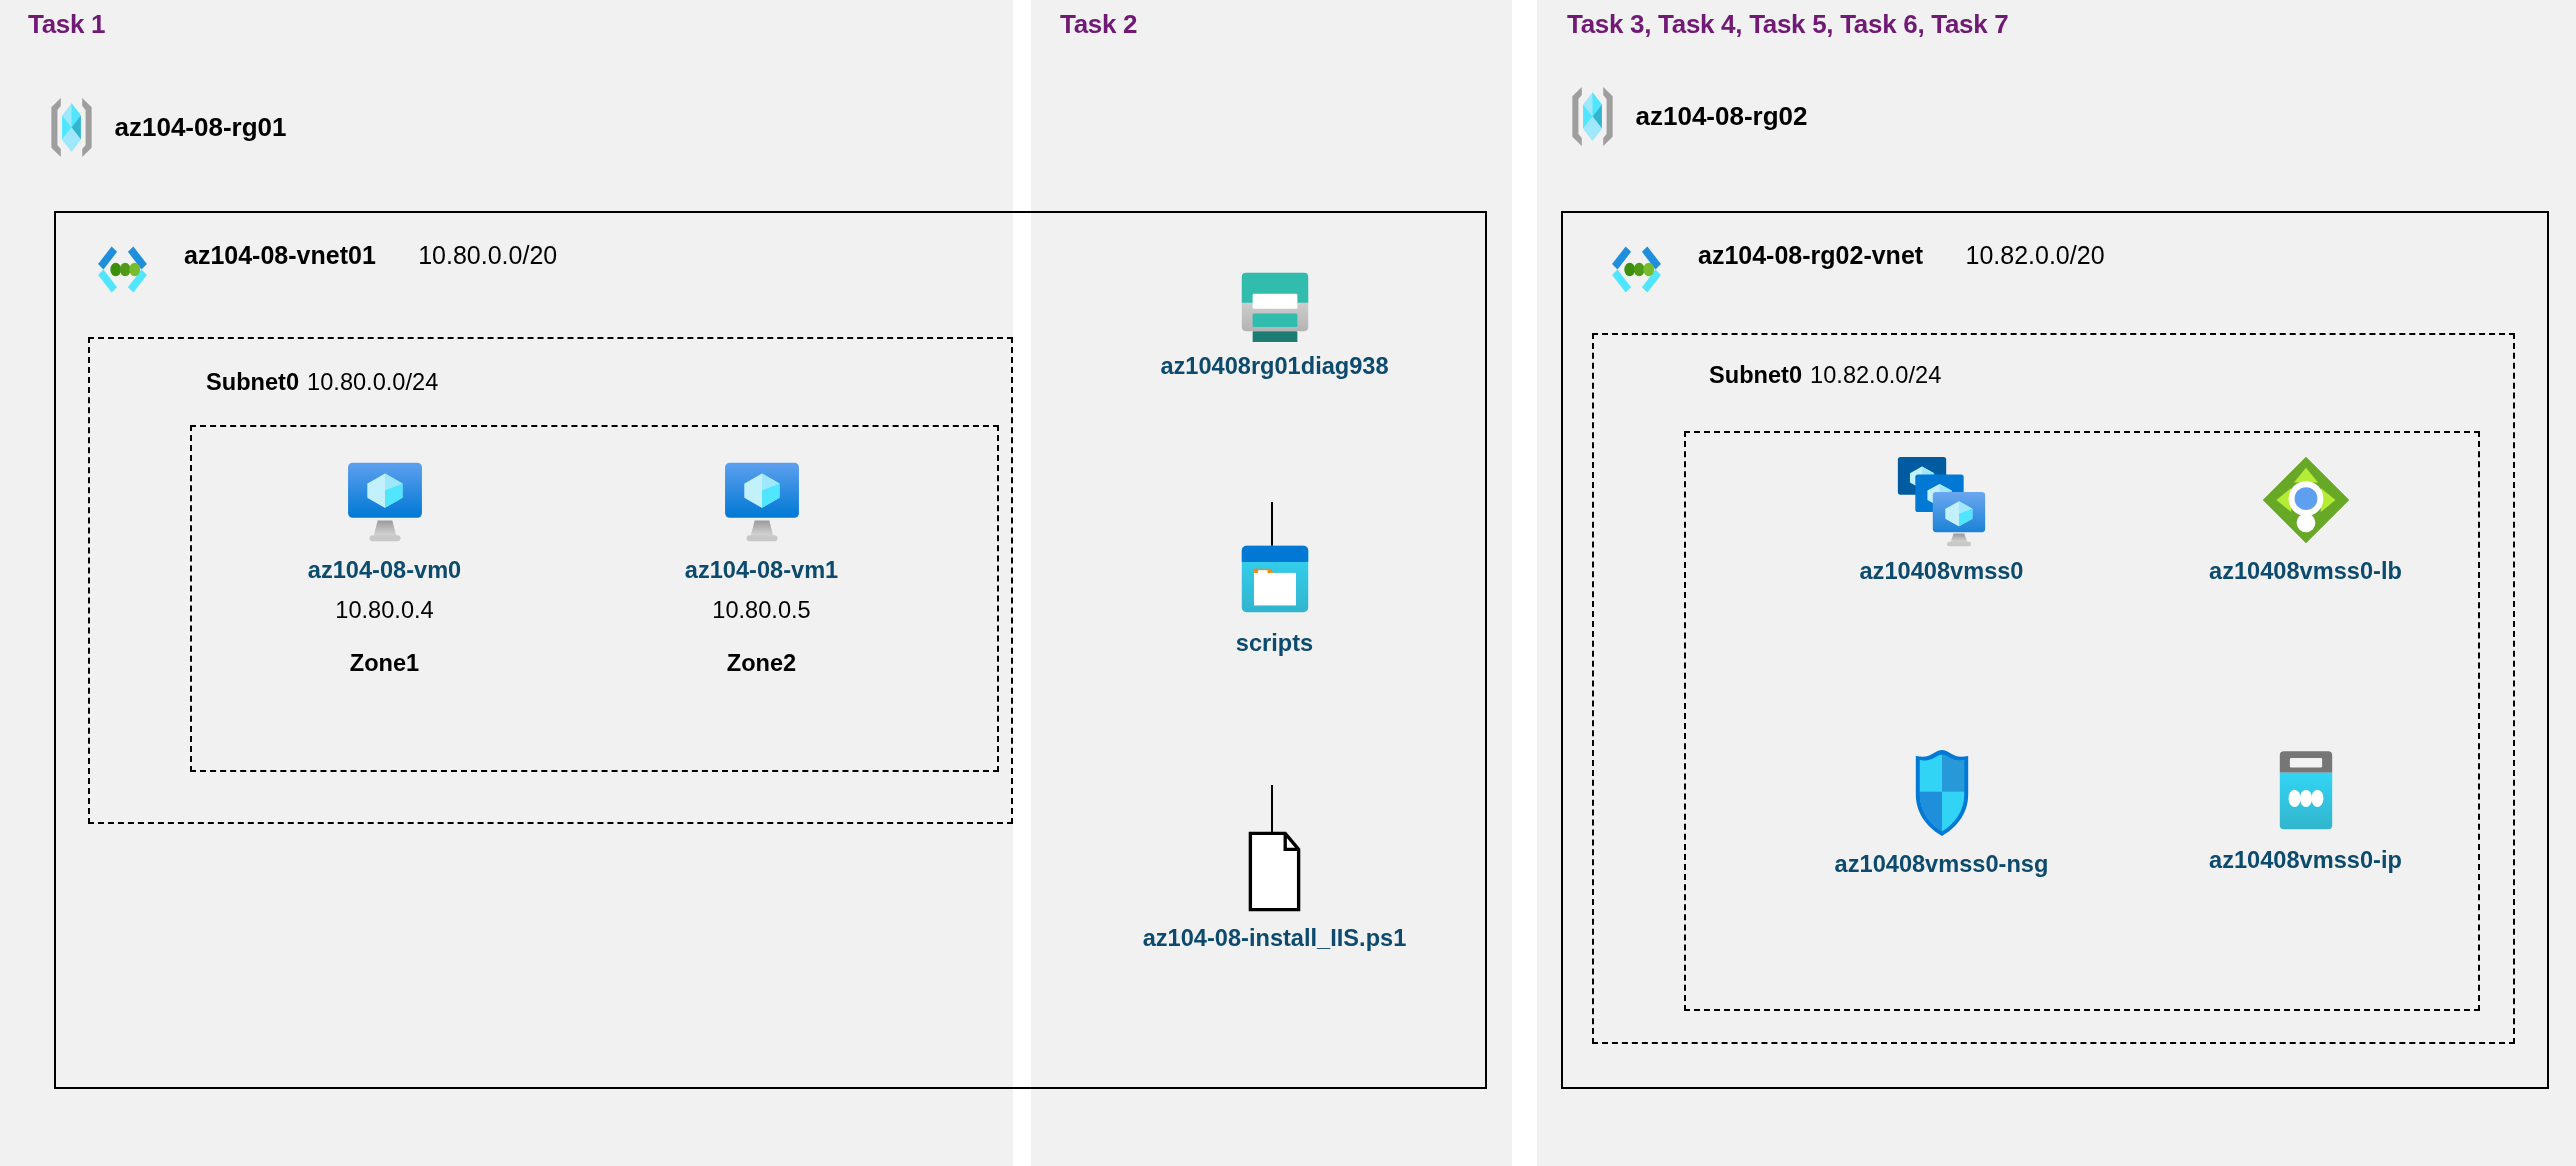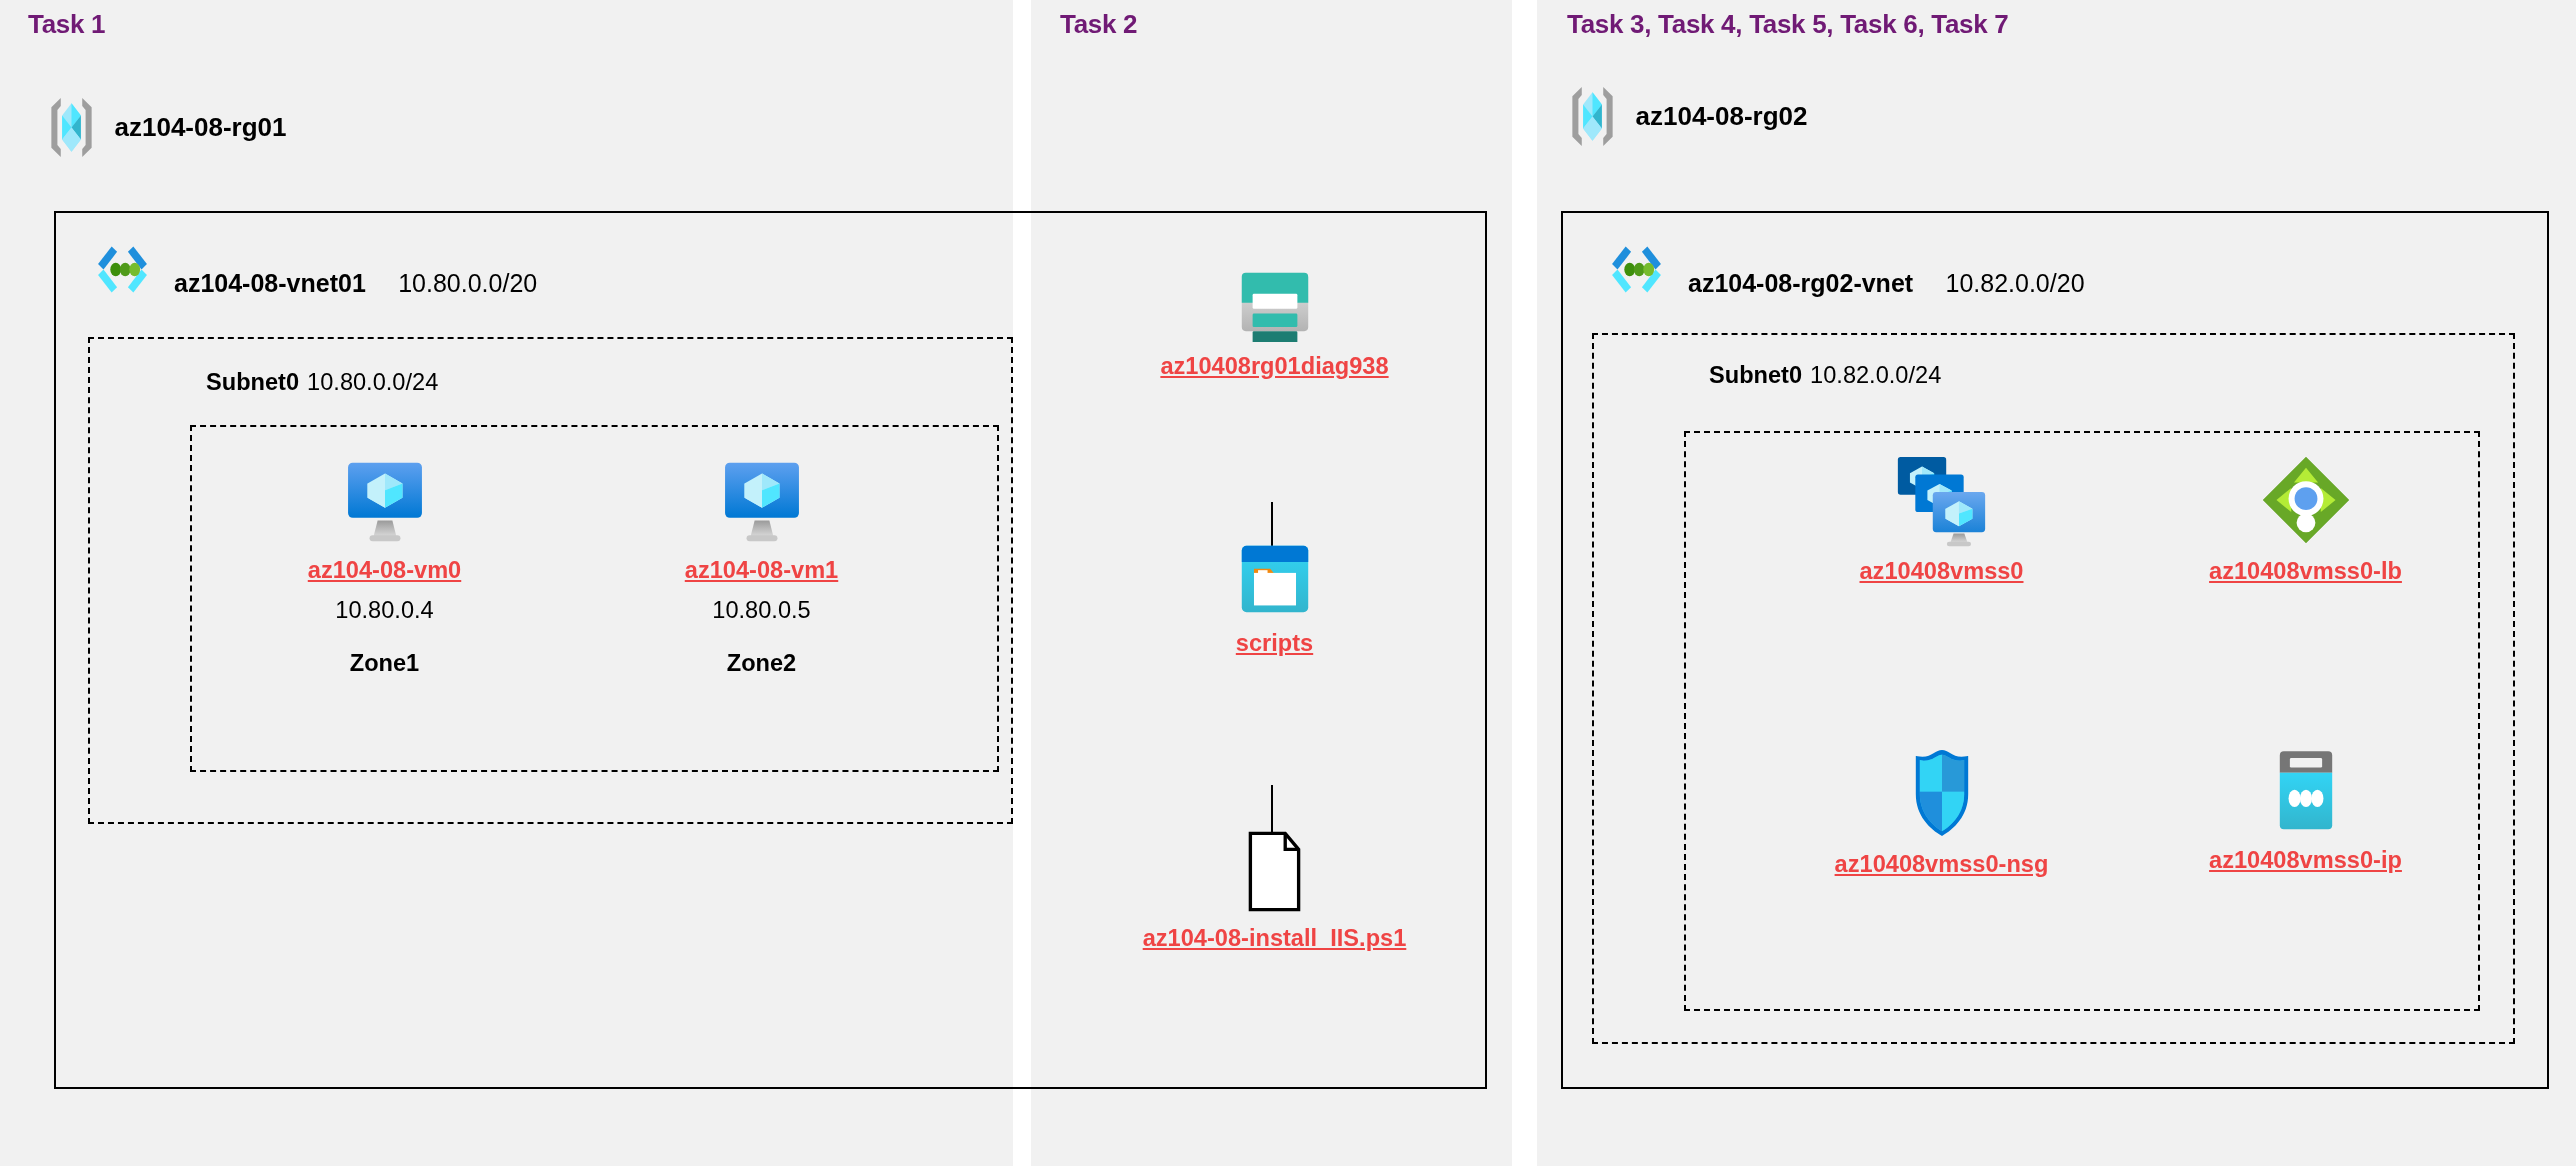--- a/index.html
+++ b/index.html
@@ -32,42 +32,42 @@
   .rg-row{position:absolute;display:flex;align-items:center;gap:17.5px;}
   #rg-row-1{left:46px;  top:95px;}
   #rg-row-2{left:1567px;top:84px;}
   .rg-label{font-size:26px;font-weight:bold;color:#000;white-space:nowrap;}
 
   
   .vnet-box{position:absolute;border:2.7px solid #000;background:transparent;box-sizing:border-box;}
   #vnet-box-1{left:54px;  top:211px; width:1433px; height:878px;}
   #vnet-box-2{left:1561px;top:211px; width:988px; height:878px;}
 
-  .vnet-row{position:absolute;display:flex;align-items:flex-end;gap:23px;}
+  .vnet-row{position:absolute;display:flex;align-items:flex-start;gap:33px;}
   #vnet-row-1{left:94px; top:241px;}
   #vnet-row-2{left:1608px;top:241px;}
   .vnet-name{font-size:25px;font-weight:bold;color:#000;white-space:nowrap;}
   .vnet-cidr{font-size:25px;font-weight:normal;color:#000;white-space:nowrap;margin-left:9.4px;}
 
   
   .dashed{position:absolute;border:2.7px dashed #000;box-sizing:border-box;background:transparent;}
   #subnet-box-1{left:88px; top:337px; width:925px; height:487px;}
   #zone-box-1  {left:190px; top:425px; width:809px; height:347px;}
   #subnet-box-2{left:1592px;top:333px; width:923px; height:711px;}
   #inner-box-2 {left:1684px;top:431px; width:796px; height:580px;}
 
   .subnet-label{position:absolute;font-size:23.6px;white-space:nowrap;color:#000;}
   .subnet-label b{font-weight:bold;}
   .subnet-label span{font-weight:normal;margin-left:8px;}
   #subnet-label-1{left:206px; top:369px;}
   #subnet-label-2{left:1709px;top:362px;text-align:center;}
 
   
   .node{position:absolute;display:flex;flex-direction:column;align-items:center;}
-  .node .name{font-size:23.6px;font-weight:bold;color:#ef4444;white-space:nowrap;text-decoration:underline;}
+  .node .name{font-size:23.6px;font-weight:bold;color:#0c4a6e;white-space:nowrap;}
   .node .sub {font-size:23.6px;font-weight:normal;color:#000;white-space:nowrap;text-align:center;margin-top:13px;}
   .node .zone{font-size:23.6px;font-weight:bold;color:#000;white-space:nowrap;text-align:right;margin-top:26px;}
   .node .icon{margin-bottom:10.8px;display:block;}
 
   
   #node-vm0{left:243px; top:456px; width:283px;}
   #node-vm1{left:620px; top:456px; width:283px;}
   
   #node-storage{left:1079px; top:262px; width:391px;}
   #node-scripts{left:1079px; top:539px; width:391px;}

